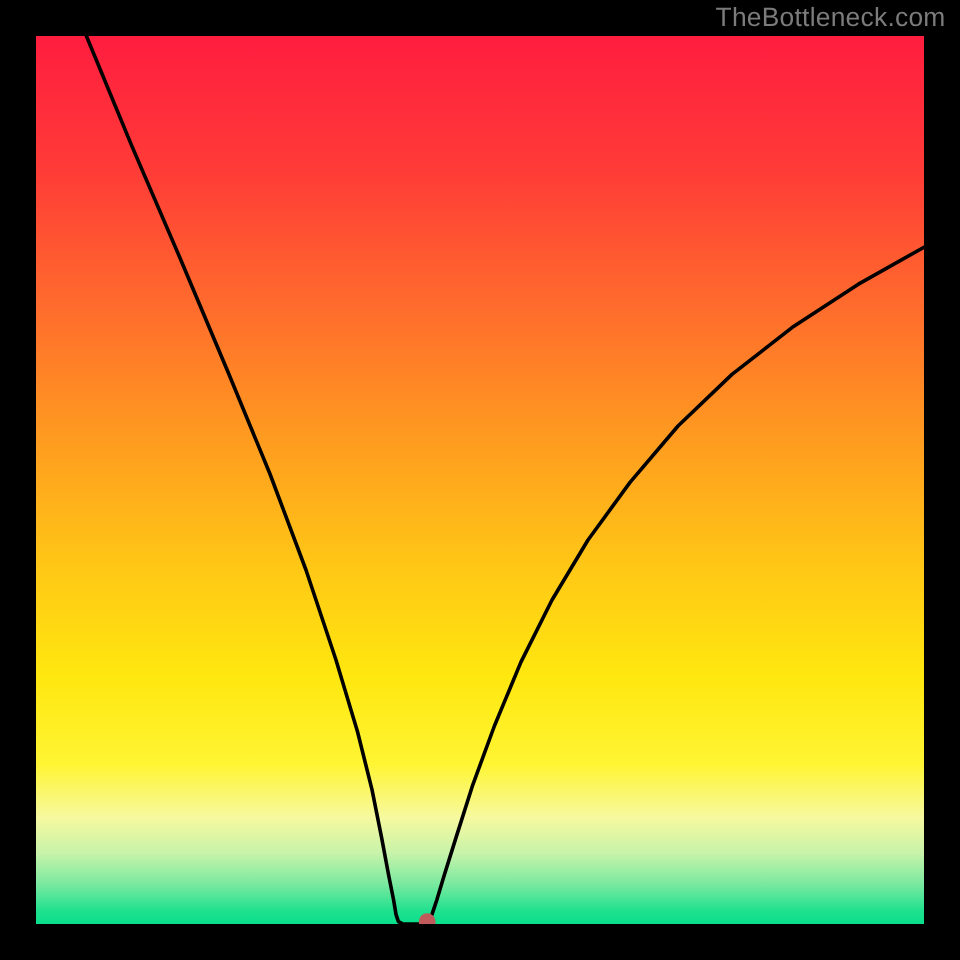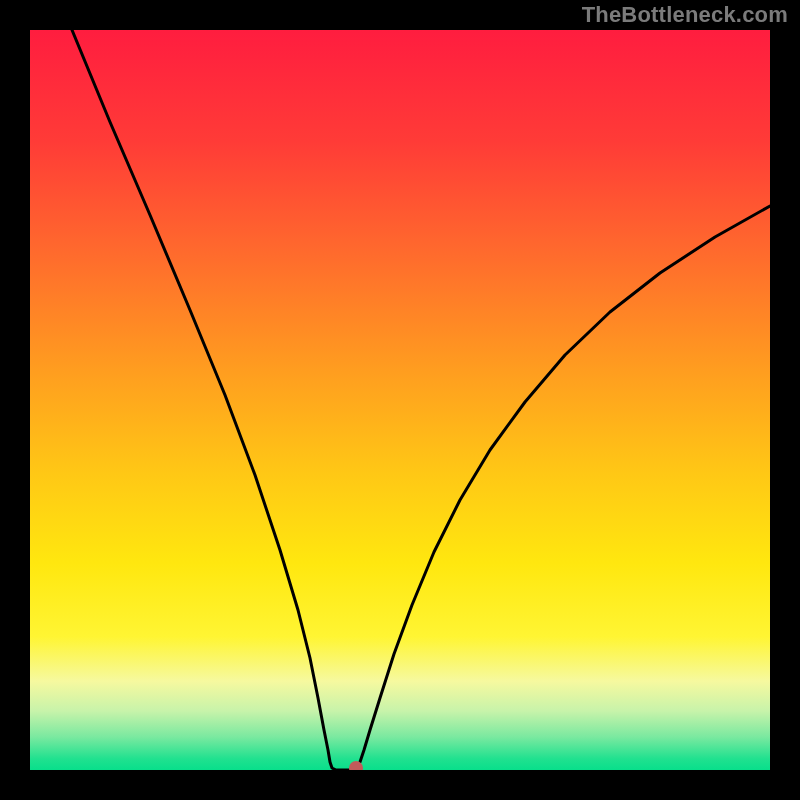--- a/index.html
+++ b/index.html
@@ -53,21 +53,21 @@
     border-radius: 50%;
     transform: translate(-50%, -50%);
     z-index: 5;
   }
 </style>
 </head>
 <body>
 
 <div class="frame">
 
-  <div class="watermark" style="color: rgb(123, 123, 123); font-weight: bold;">TheBottleneck.com</div>
+  <div class="watermark" style="color: rgb(123, 123, 123);">TheBottleneck.com</div>
 
   <div class="plot-area">
 
     <svg class="gradient" width="740" height="740" viewBox="0 0 740 740" preserveAspectRatio="none">
       <defs>
         <linearGradient id="bg-grad" x1="0" y1="0" x2="0" y2="1">
             <stop offset="0%" stop-color="#ff1d3f"></stop>
             <stop offset="15%" stop-color="#ff3b37"></stop>
             <stop offset="30%" stop-color="#ff6a2d"></stop>
             <stop offset="45%" stop-color="#ff9a20"></stop>

